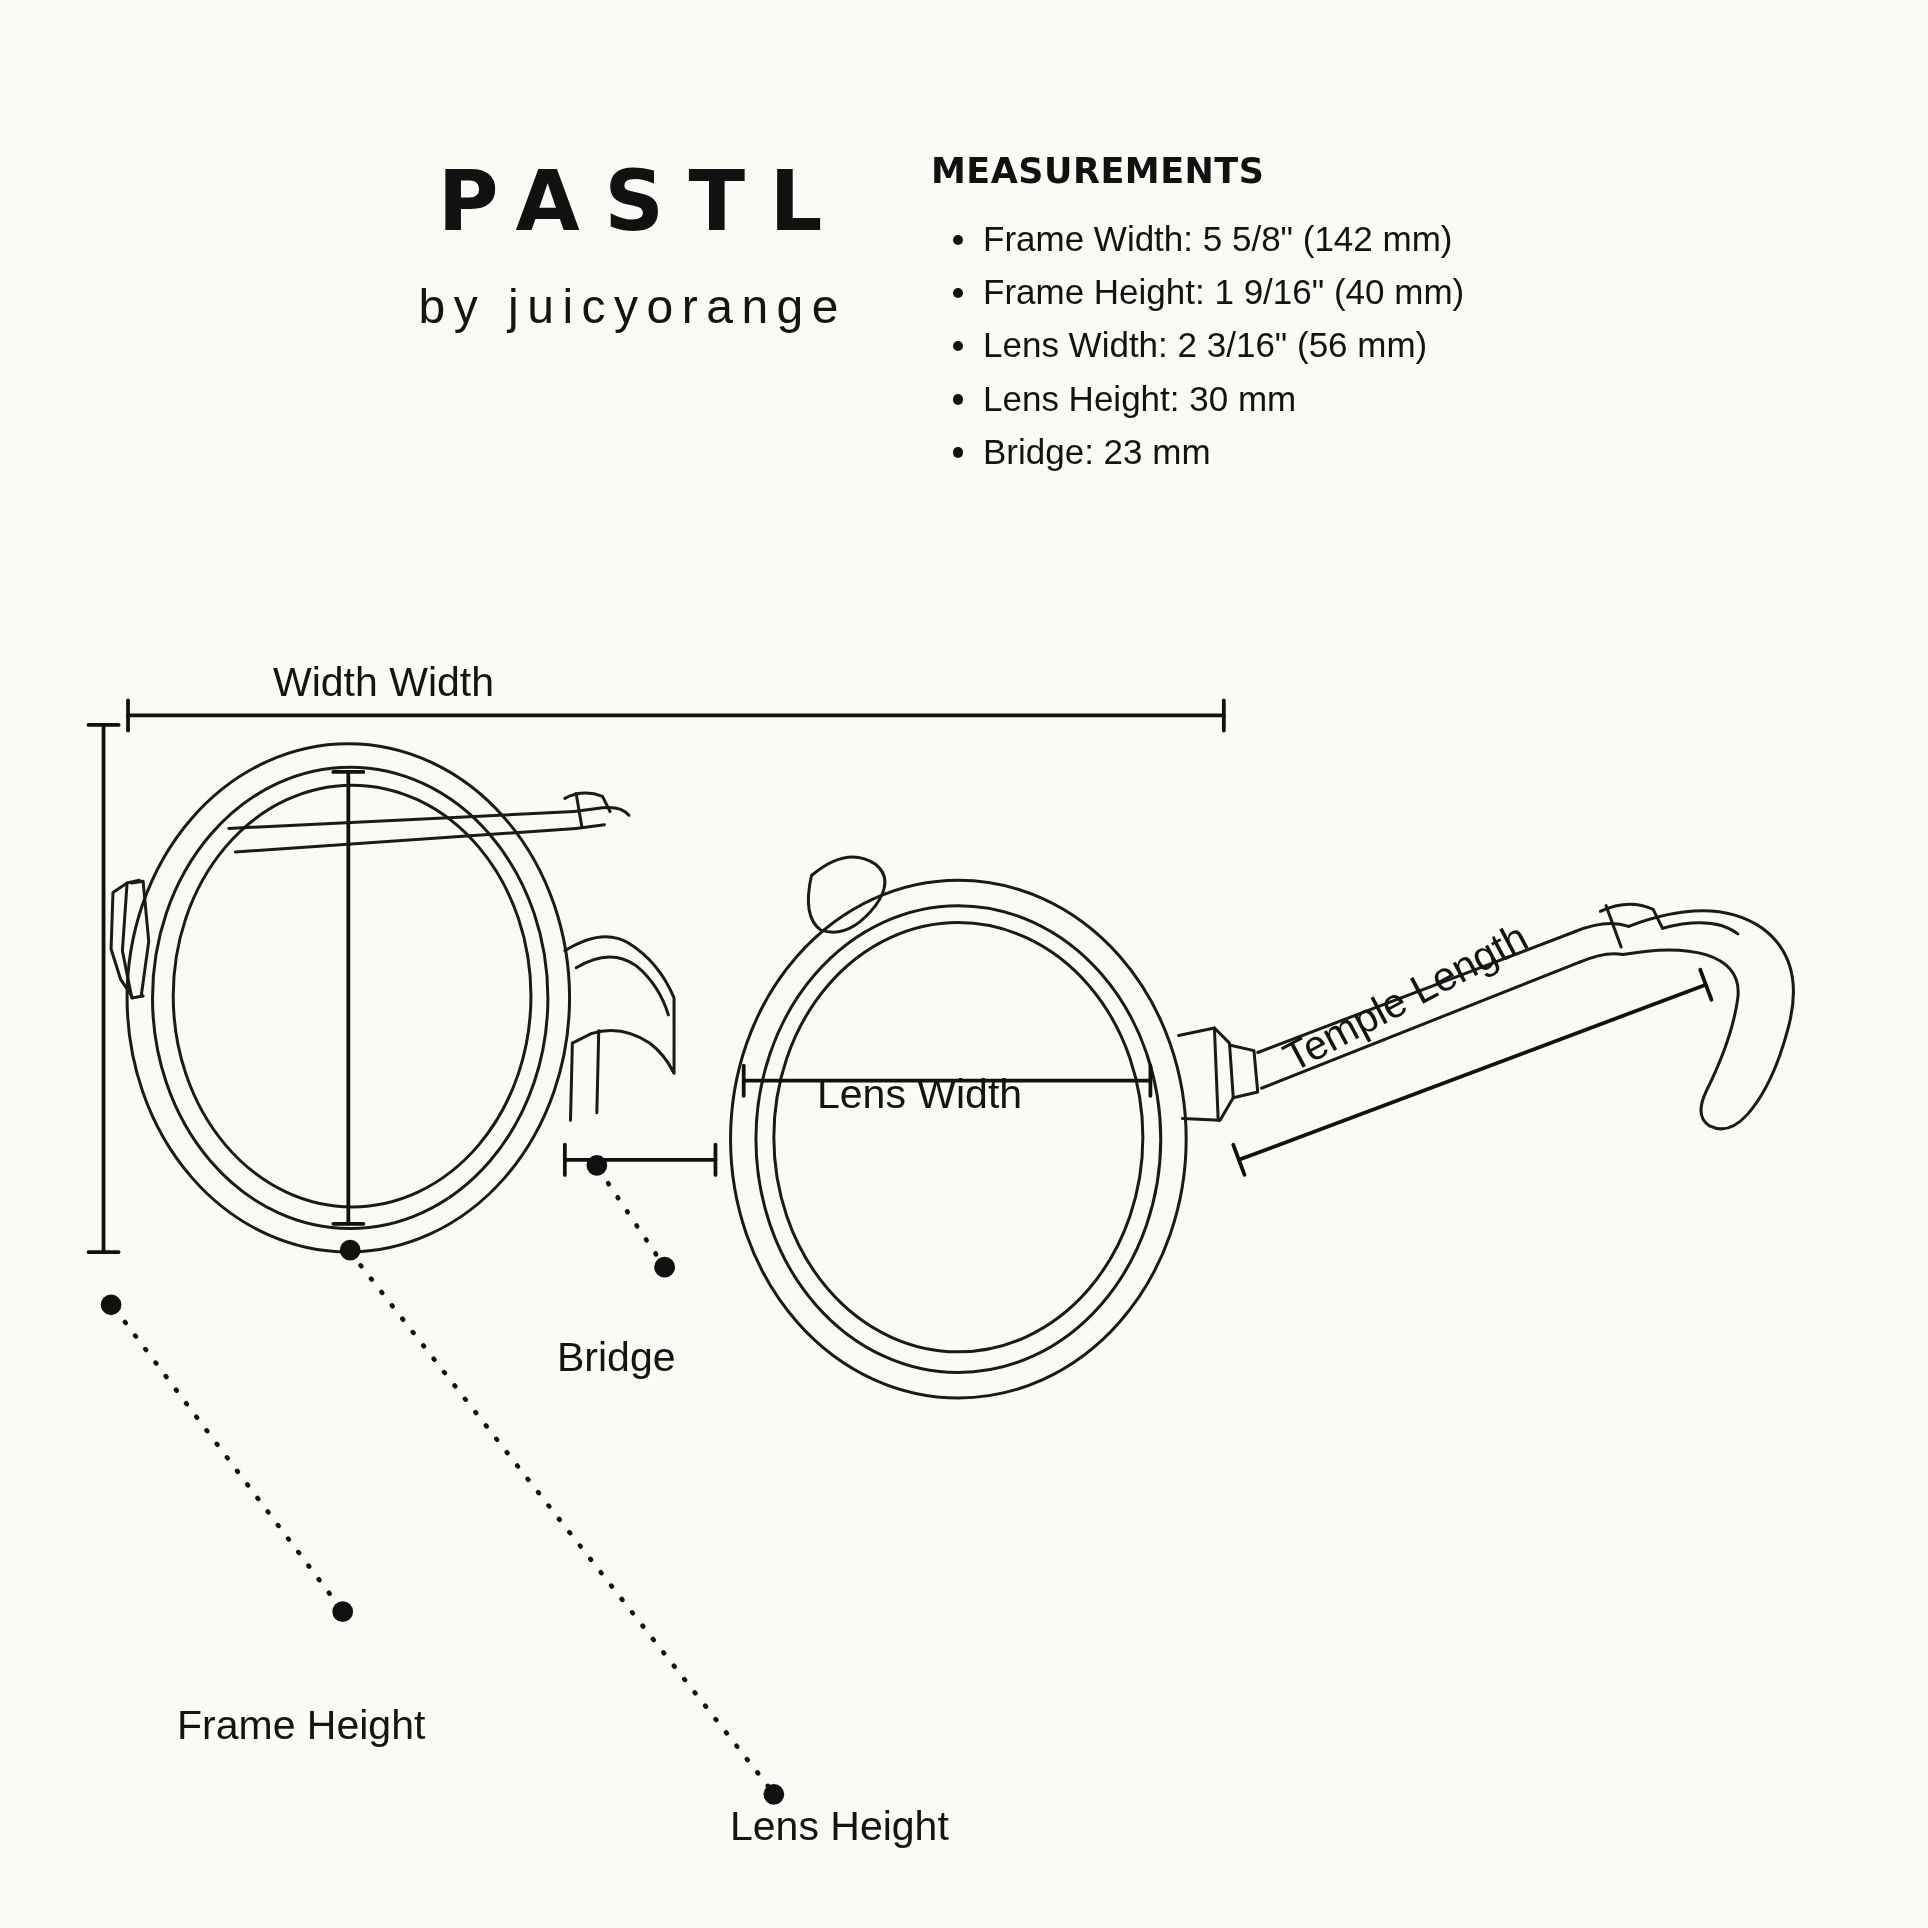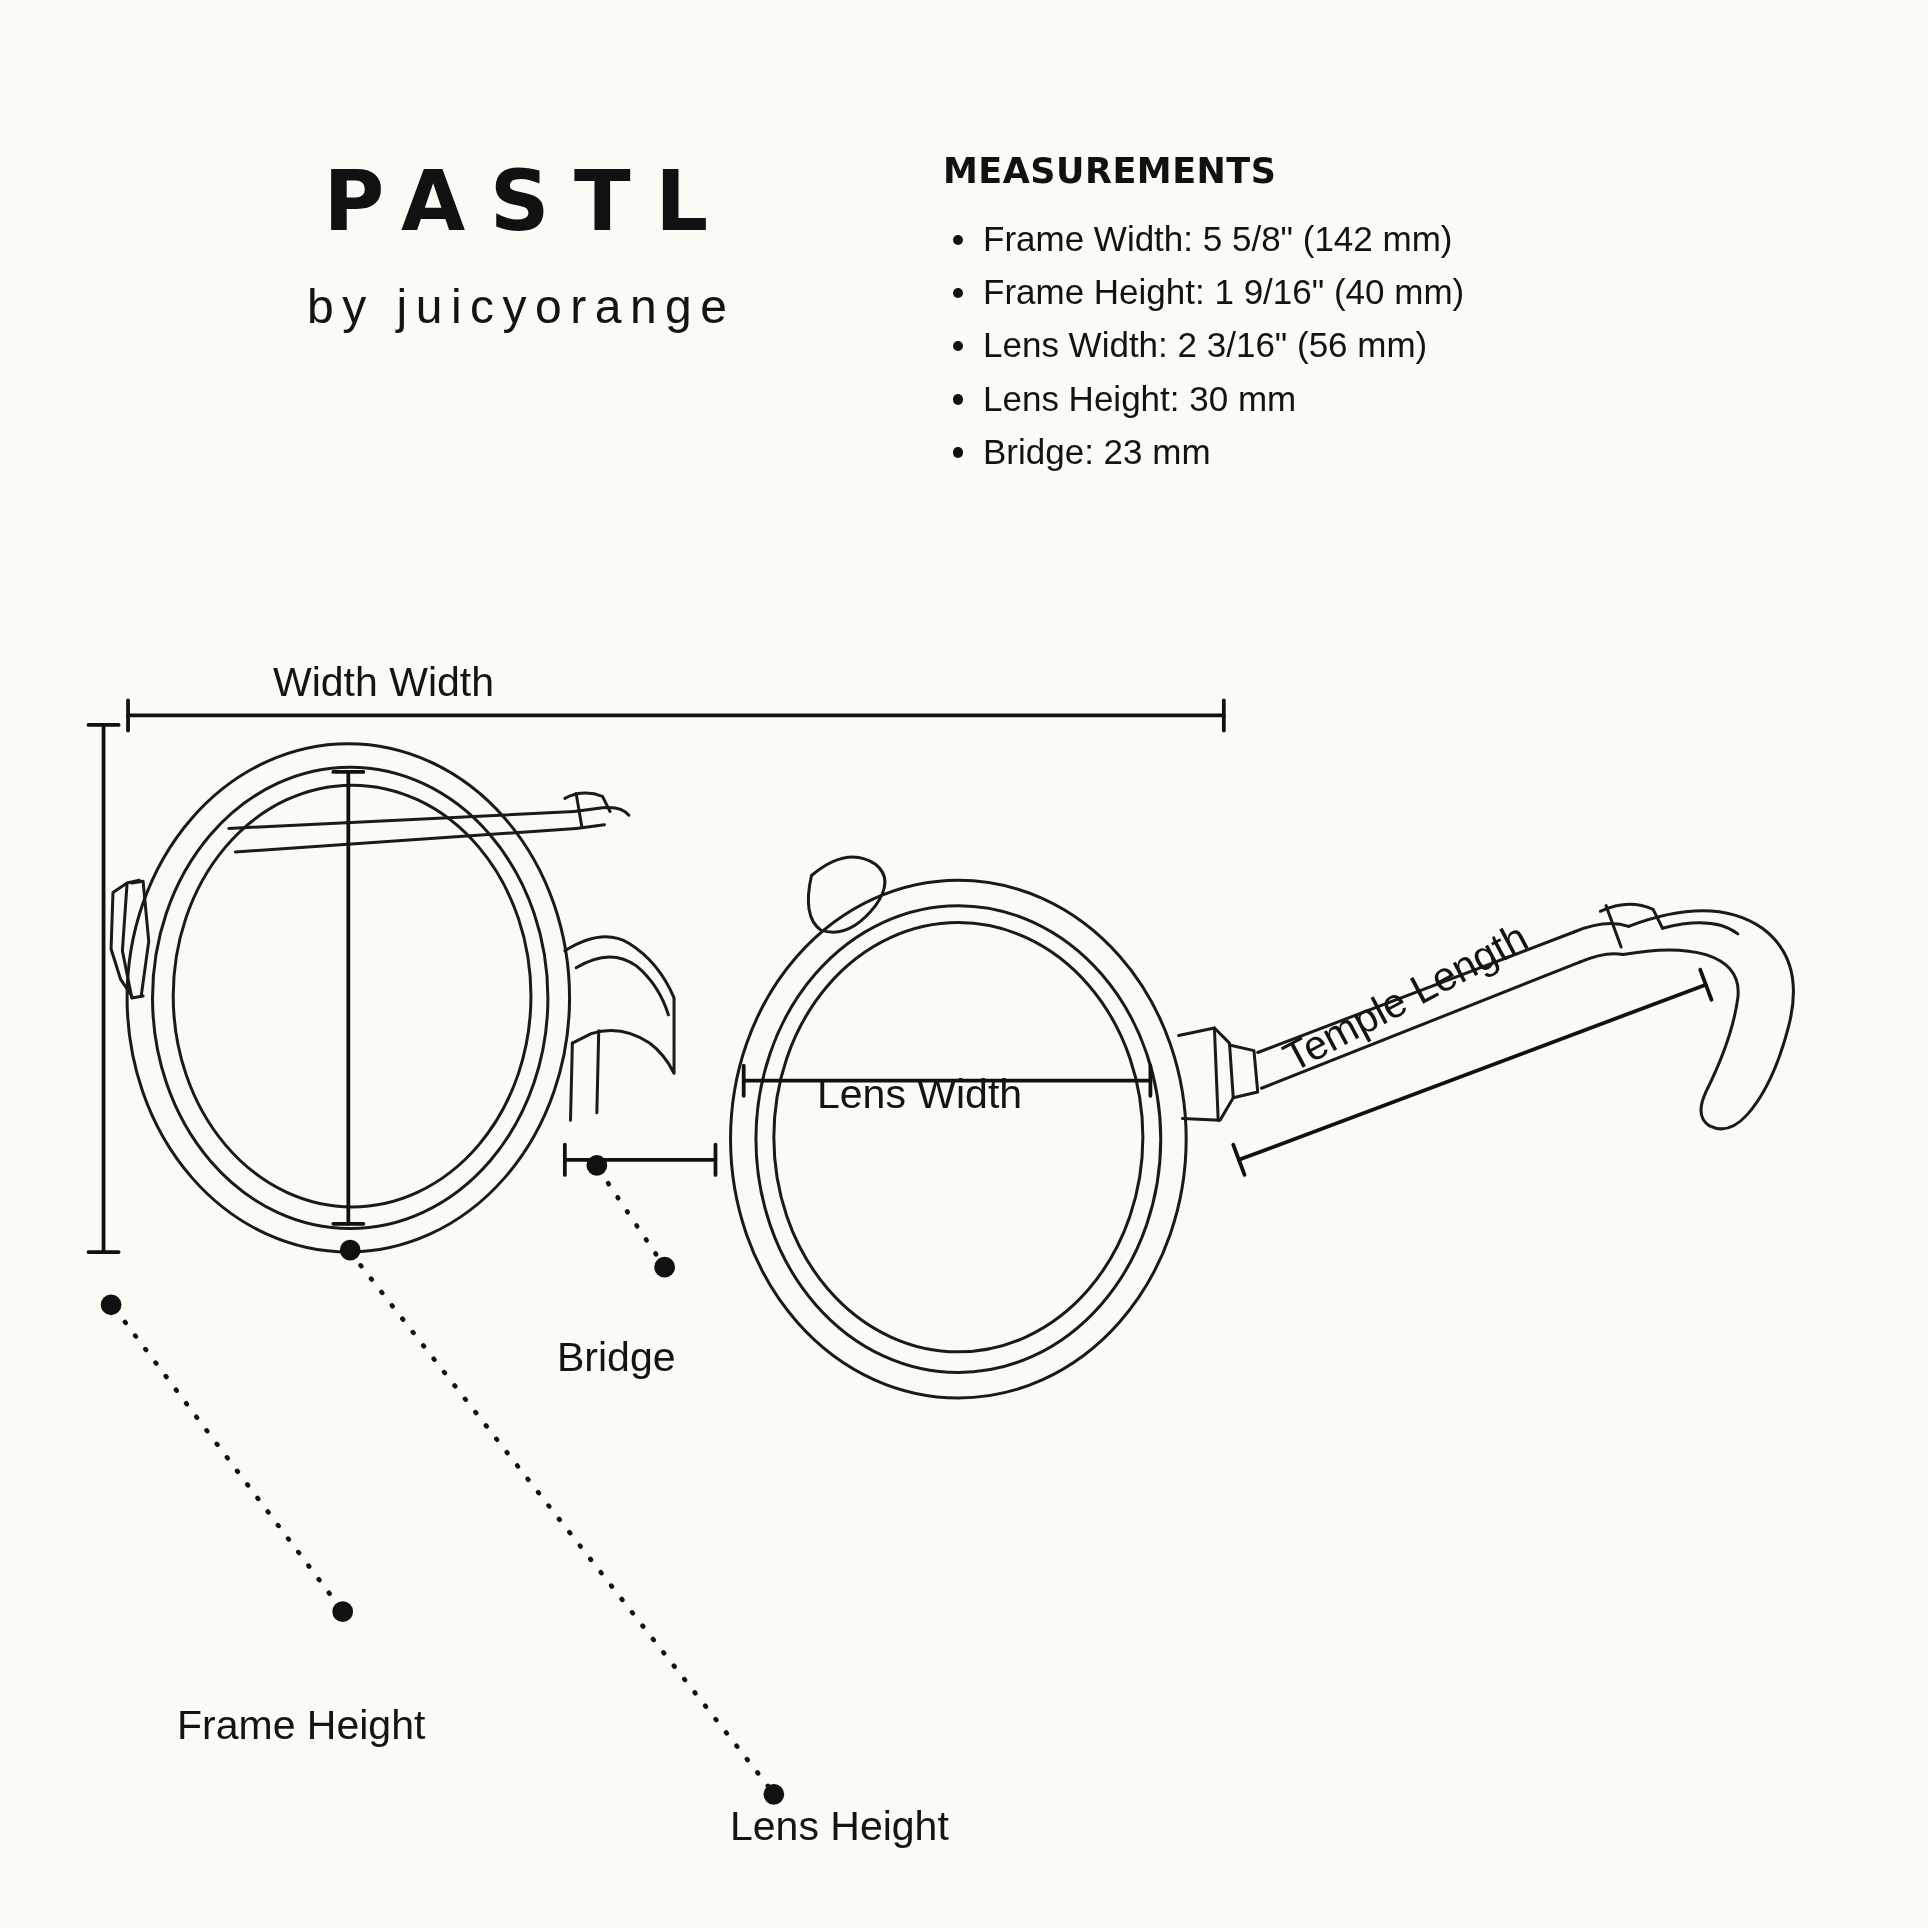--- a/index.html
+++ b/index.html
@@ -15,21 +15,21 @@
     color: #1a1a1a;
     overflow: hidden;
   }
 
   
   #brand-block {
     position: absolute;
     left: 188px;
     top: 160px;
     width: 659px;
-    text-align: center;
+    text-align: right;
   }
   #brand-title {
     font-family: "DejaVu Sans", sans-serif;
     font-weight: 700;
     font-size: 83px;
     letter-spacing: 24.5px;
     line-height: 1;
     margin-left: 21px;
     color: #111;
   }
@@ -48,21 +48,21 @@
     left: 927px;
     top: 151px;
     width: 847px;
   }
   #measurements-heading {
     font-family: "DejaVu Sans", sans-serif;
     font-weight: 700;
     font-size: 35px;
     letter-spacing: 0.5px;
     color: #111;
-    margin: 0 0 21px 16px;
+    margin: 0 0 21px 4px;
   }
   #measurements-list {
     list-style: none;
     margin: 0;
     padding: 0;
   }
   #measurements-list li {
     position: relative;
     font-size: 35px;
     line-height: 1.52;

